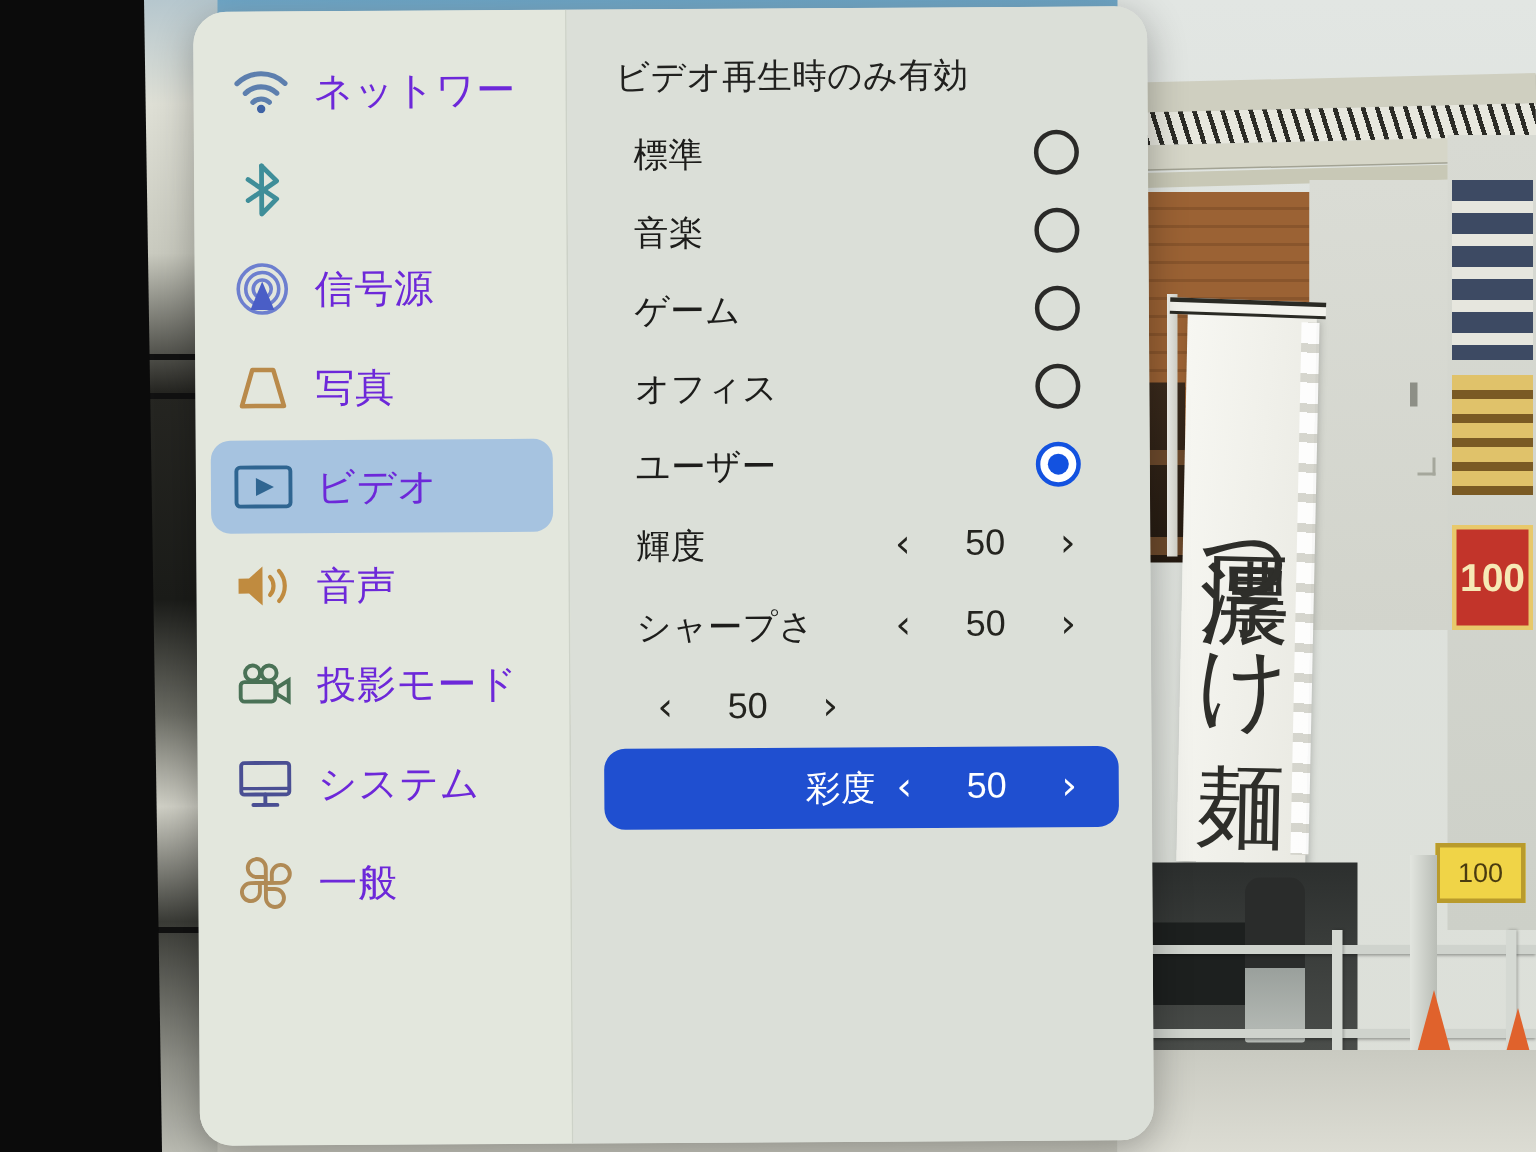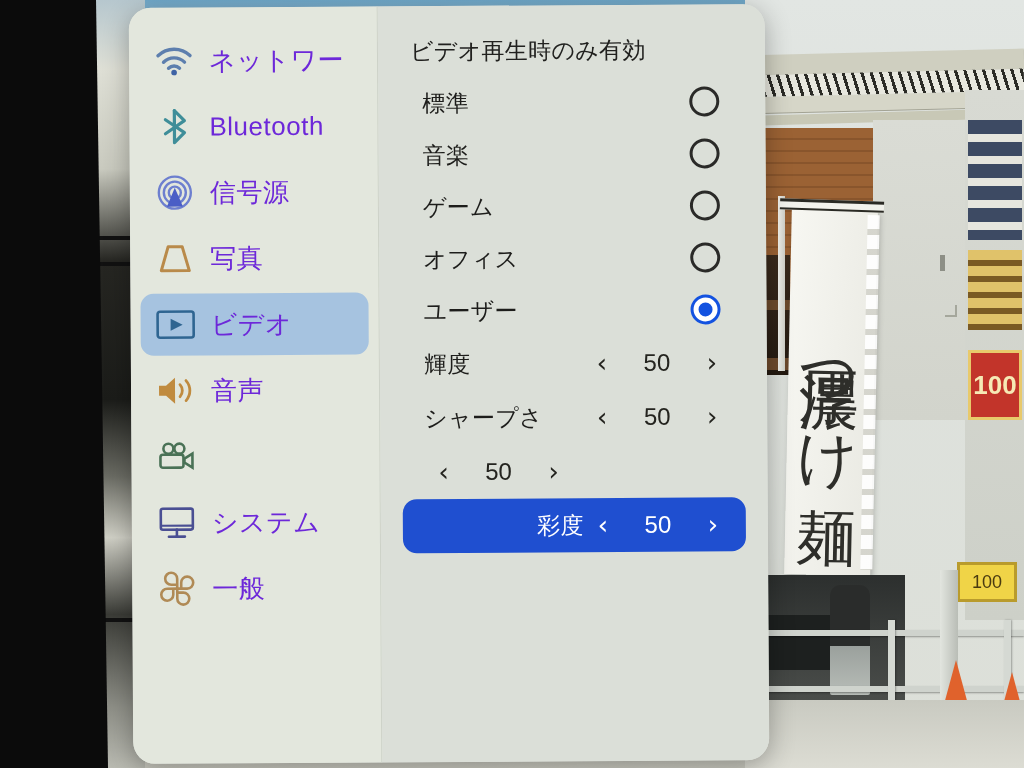--- a/index.html
+++ b/index.html
@@ -331,21 +331,20 @@
 
       <div class="side-item">
         <span class="side-icon">
           <svg width="30" height="38" viewBox="0 0 30 38">
             <g fill="none" stroke="#3f8e99" stroke-width="3.2" stroke-linejoin="round" stroke-linecap="round">
               <path d="M15 3 L15 35 L25 25 L6 12"></path>
               <path d="M6 26 L25 13 L15 3"></path>
             </g>
           </svg>
         </span>
-        <span class="side-label">Bluetooth</span>
       </div>
 
       <div class="side-item">
         <span class="side-icon">
           <svg width="38" height="38" viewBox="0 0 38 38">
             <g fill="none" stroke="#6d7fcf" stroke-width="2.4">
               <circle cx="19" cy="19" r="16"></circle>
               <circle cx="19" cy="19" r="11"></circle>
               <circle cx="19" cy="19" r="6"></circle>
             </g>
@@ -391,20 +390,21 @@
         <span class="side-icon">
           <svg width="40" height="32" viewBox="0 0 40 32">
             <g fill="none" stroke="#4a7256" stroke-width="2.6">
               <circle cx="12" cy="8" r="5"></circle>
               <circle cx="23" cy="8" r="5"></circle>
               <rect x="4" y="14" width="23" height="13" rx="2.5"></rect>
               <path d="M28 18 L36 13 L36 27 L28 22 Z"></path>
             </g>
           </svg>
         </span>
+        <span class="side-label">投影モード</span>
       </div>
 
       <div class="side-item">
         <span class="side-icon">
           <svg width="40" height="34" viewBox="0 0 40 34">
             <rect x="4" y="3" width="32" height="21" rx="2" fill="none" stroke="#4a4f93" stroke-width="2.6"></rect>
             <path d="M4 20 L36 20" stroke="#4a4f93" stroke-width="2.2"></path>
             <path d="M20 24 L20 30 M12 31 L28 31" stroke="#4a4f93" stroke-width="2.6" stroke-linecap="round"></path>
           </svg>
         </span>

